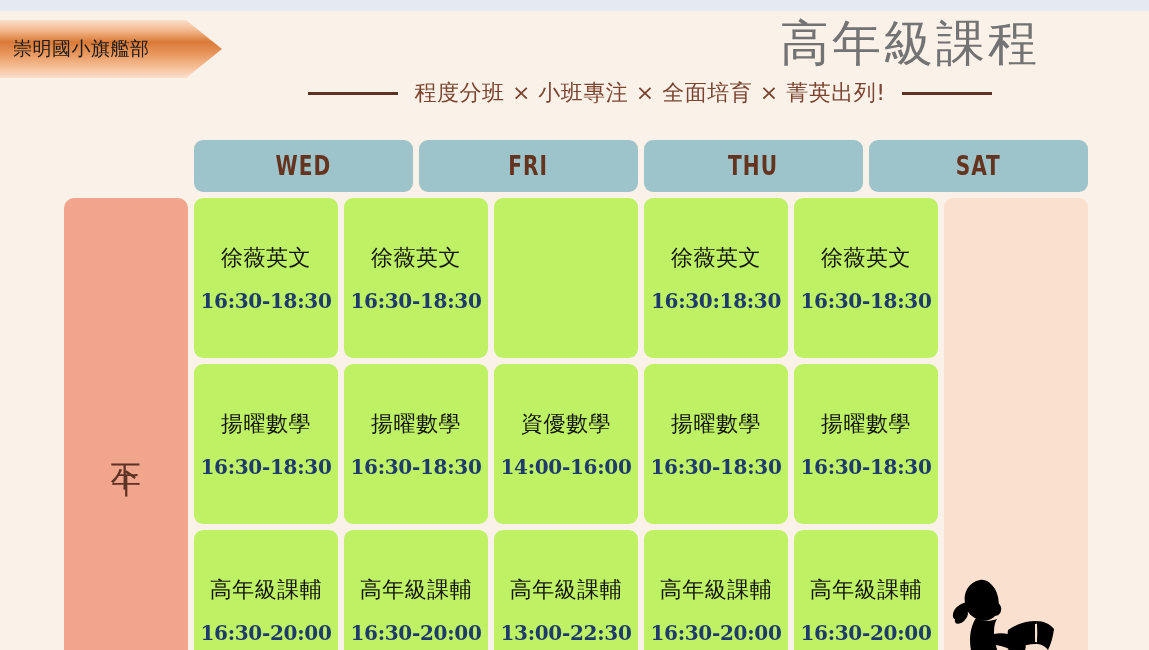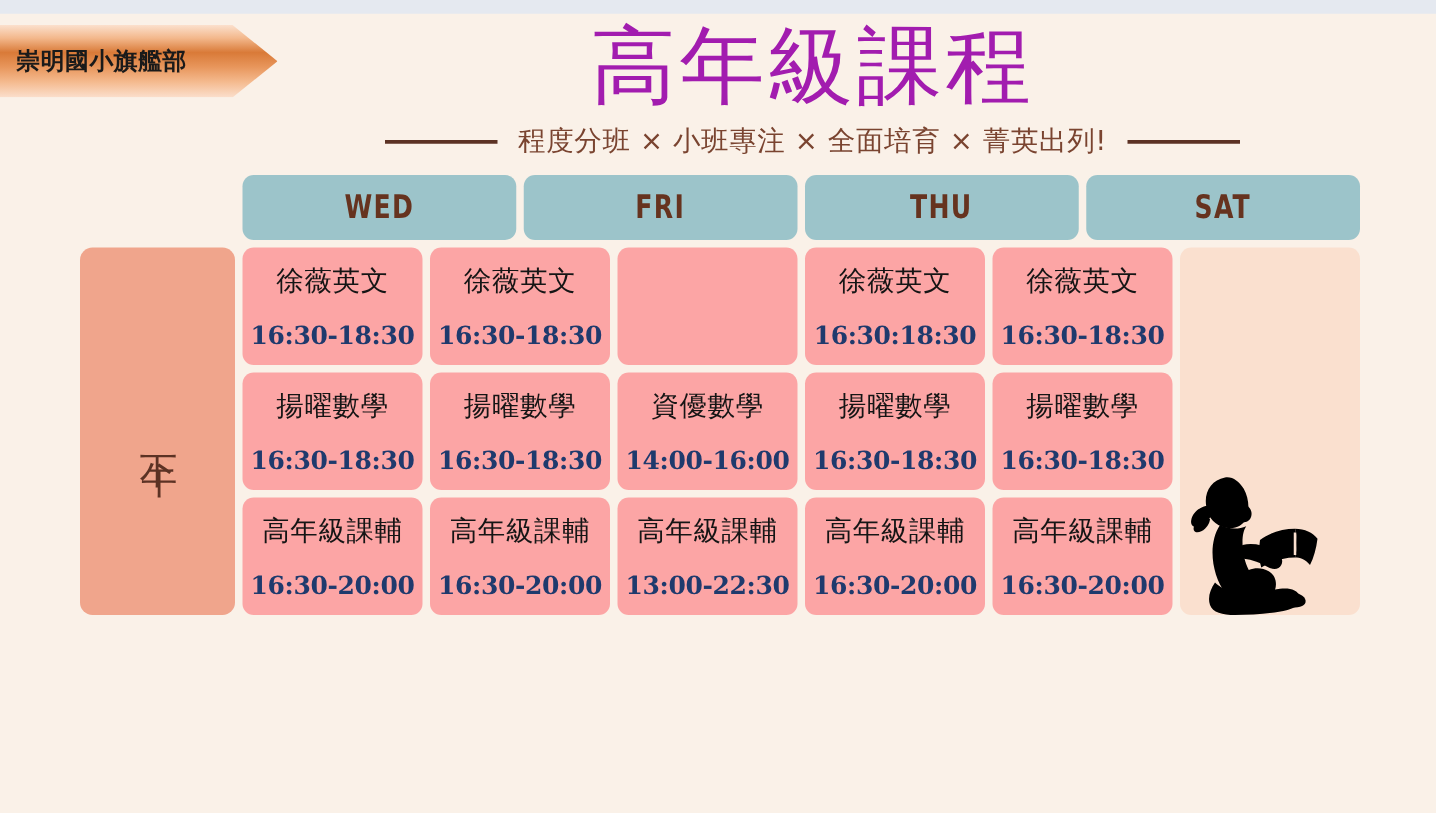--- a/index.html
+++ b/index.html
@@ -38,40 +38,41 @@
         #f4b98d 78%,
         #fbdfcc 100%);
     -webkit-clip-path: polygon(0 0, 186px 0, 222px 50%, 186px 100%, 0 100%);
     clip-path: polygon(0 0, 186px 0, 222px 50%, 186px 100%, 0 100%);
     display: flex;
     align-items: center;
   }
   .ribbon-label {
     color: #1a1a1a;
     font-size: 19px;
-    font-weight: 700;
+    font-weight: 400;
     letter-spacing: 0.5px;
     padding-left: 13px;
     white-space: nowrap;
   }
 
   
   .title-block {
     position: absolute;
     top: 18px;
     left: 260px;
     width: 780px;
     text-align: center;
   }
   .main-title {
-    color: #a21caf;
-    font-size: 68px;
+    color: #737373;
+    font-size: 49px;
     font-weight: 400;
     line-height: 1.05;
     letter-spacing: 3px;
+    text-align: right;
   }
   .subtitle-row {
     display: flex;
     align-items: center;
     justify-content: center;
     gap: 16px;
     margin-top: 9px;
   }
   .rule {
     width: 90px;
@@ -150,23 +151,23 @@
     flex: 1;
   }
   .day-col {
     flex: 1;
     display: flex;
     flex-direction: column;
     gap: 6px;
   }
 
   .cell {
-    background: #fca5a5;
+    background: #bef264;
     border-radius: 9px;
-    height: 94px;
+    height: 160px;
     display: flex;
     flex-direction: column;
     align-items: center;
     justify-content: center;
     gap: 16px;
     position: relative;
   }
   .cell-course {
     color: #151515;
     font-size: 22px;

